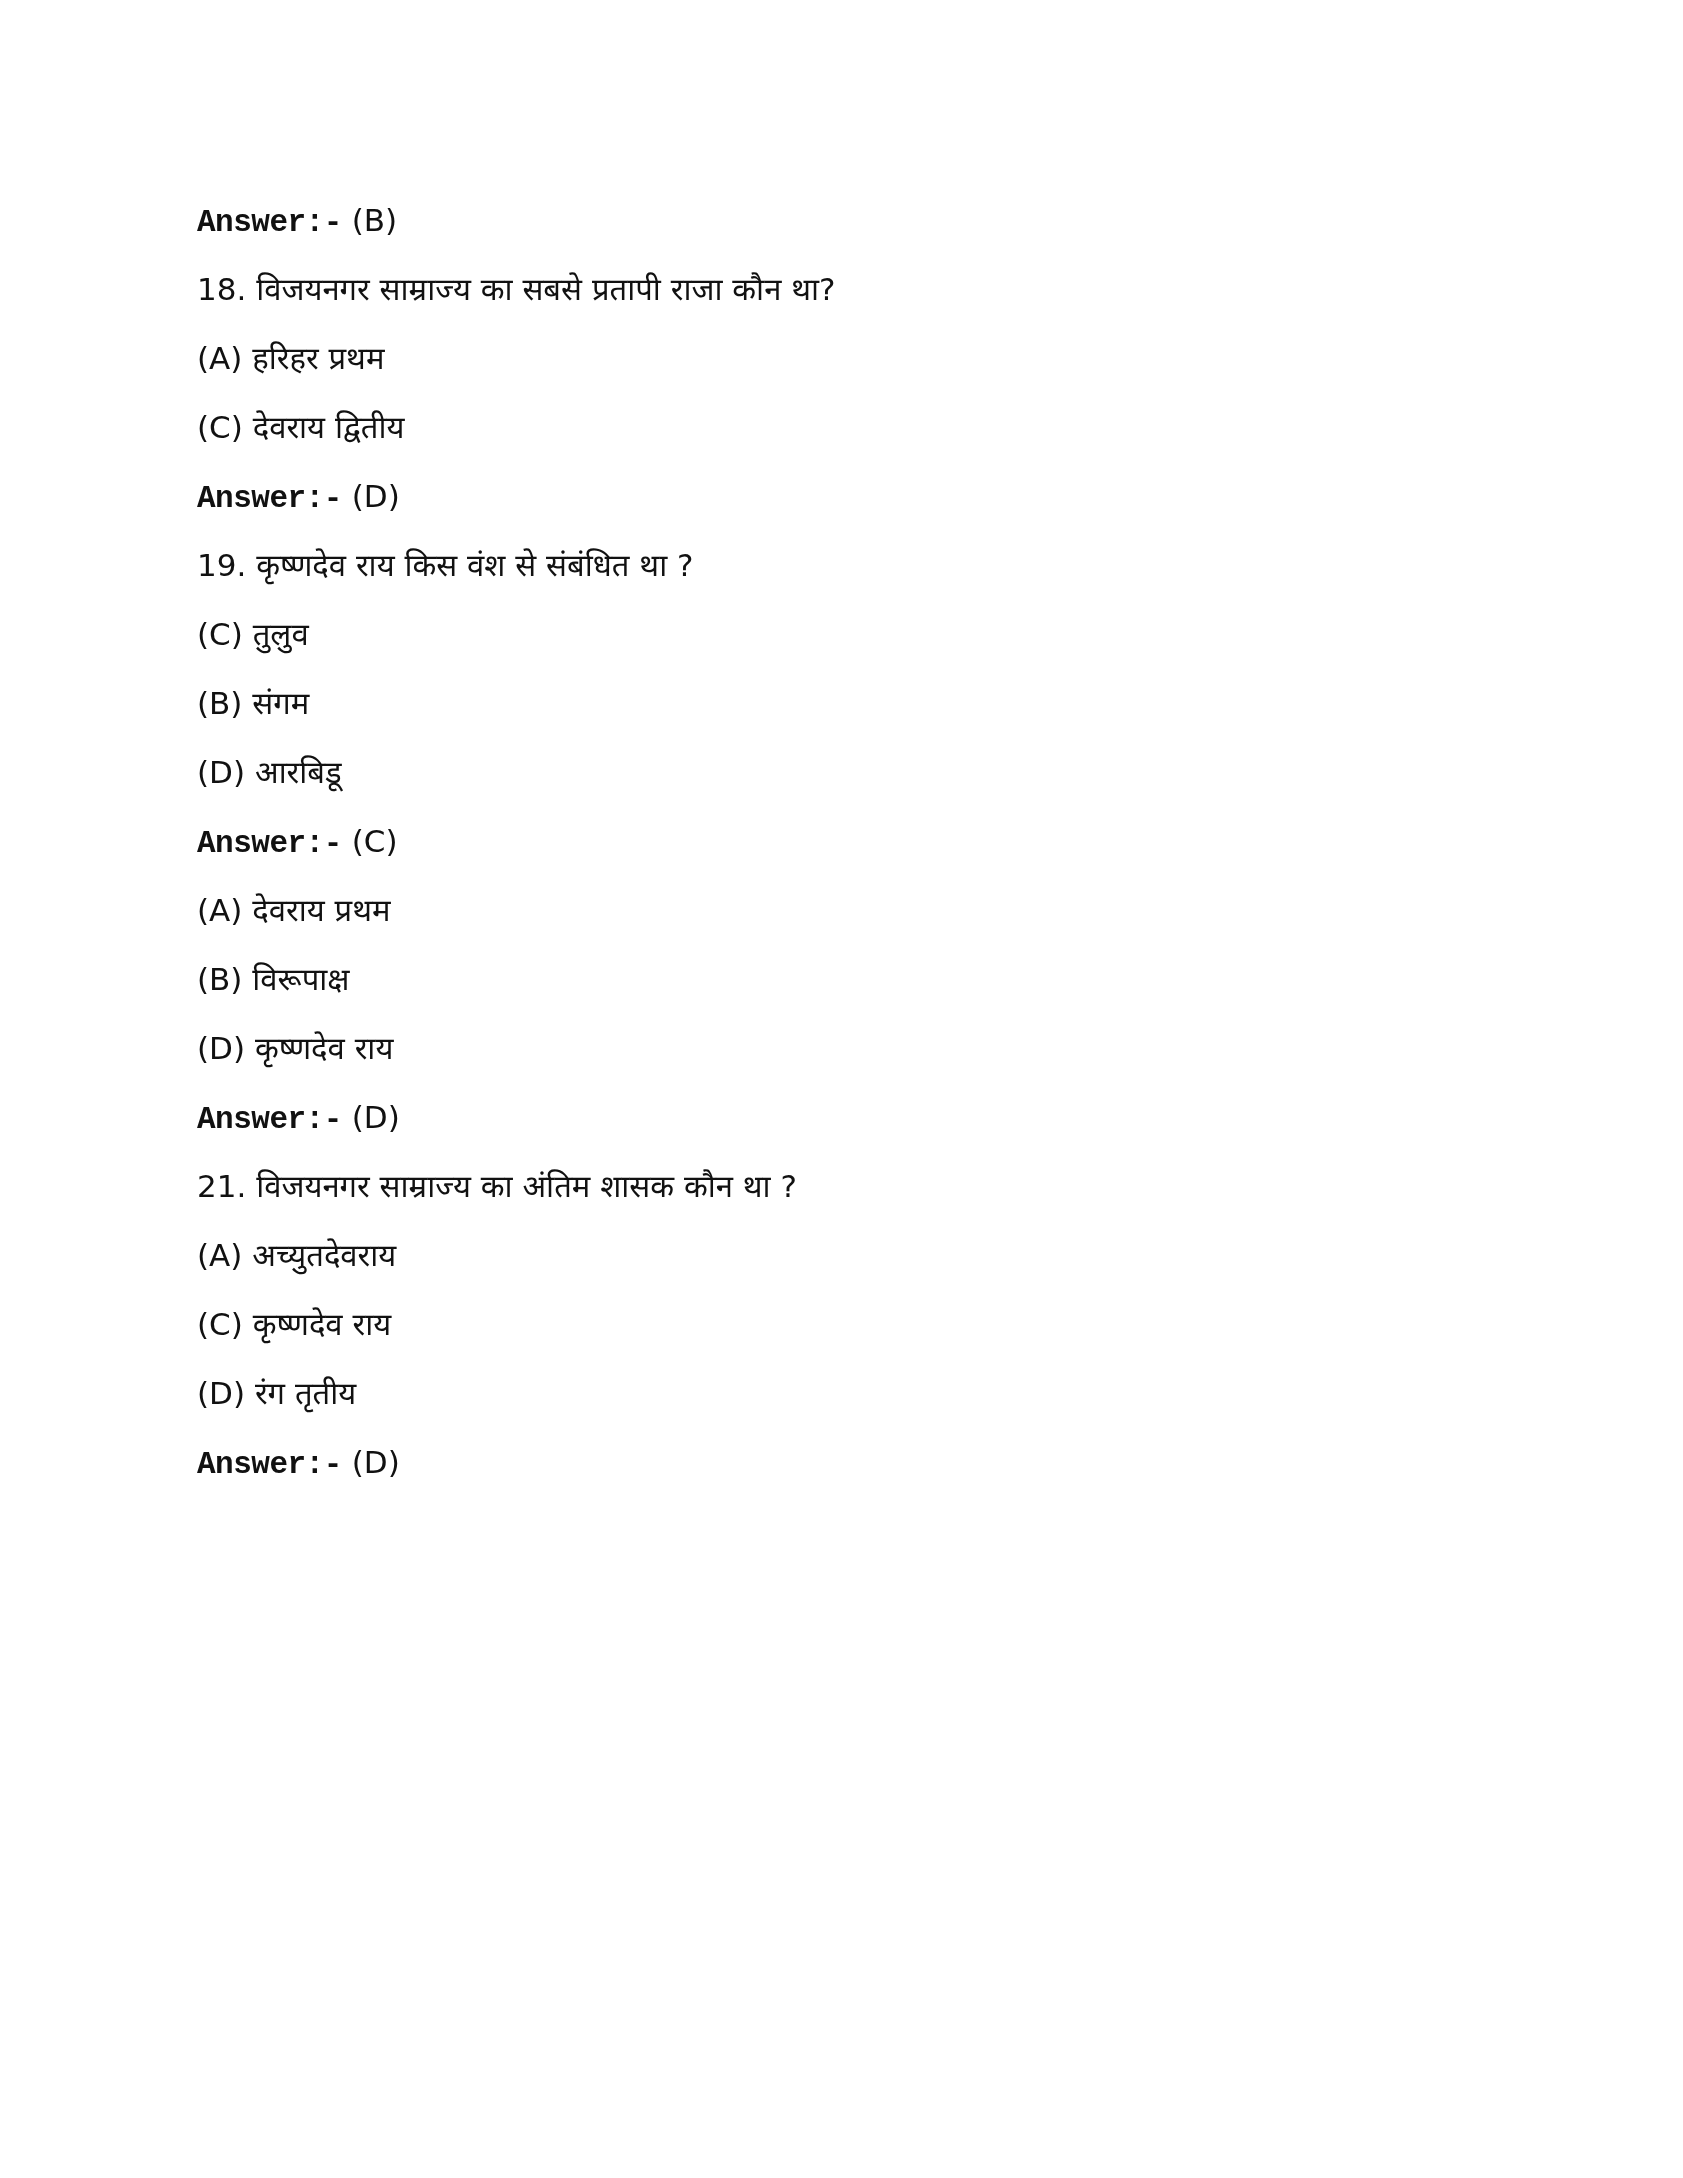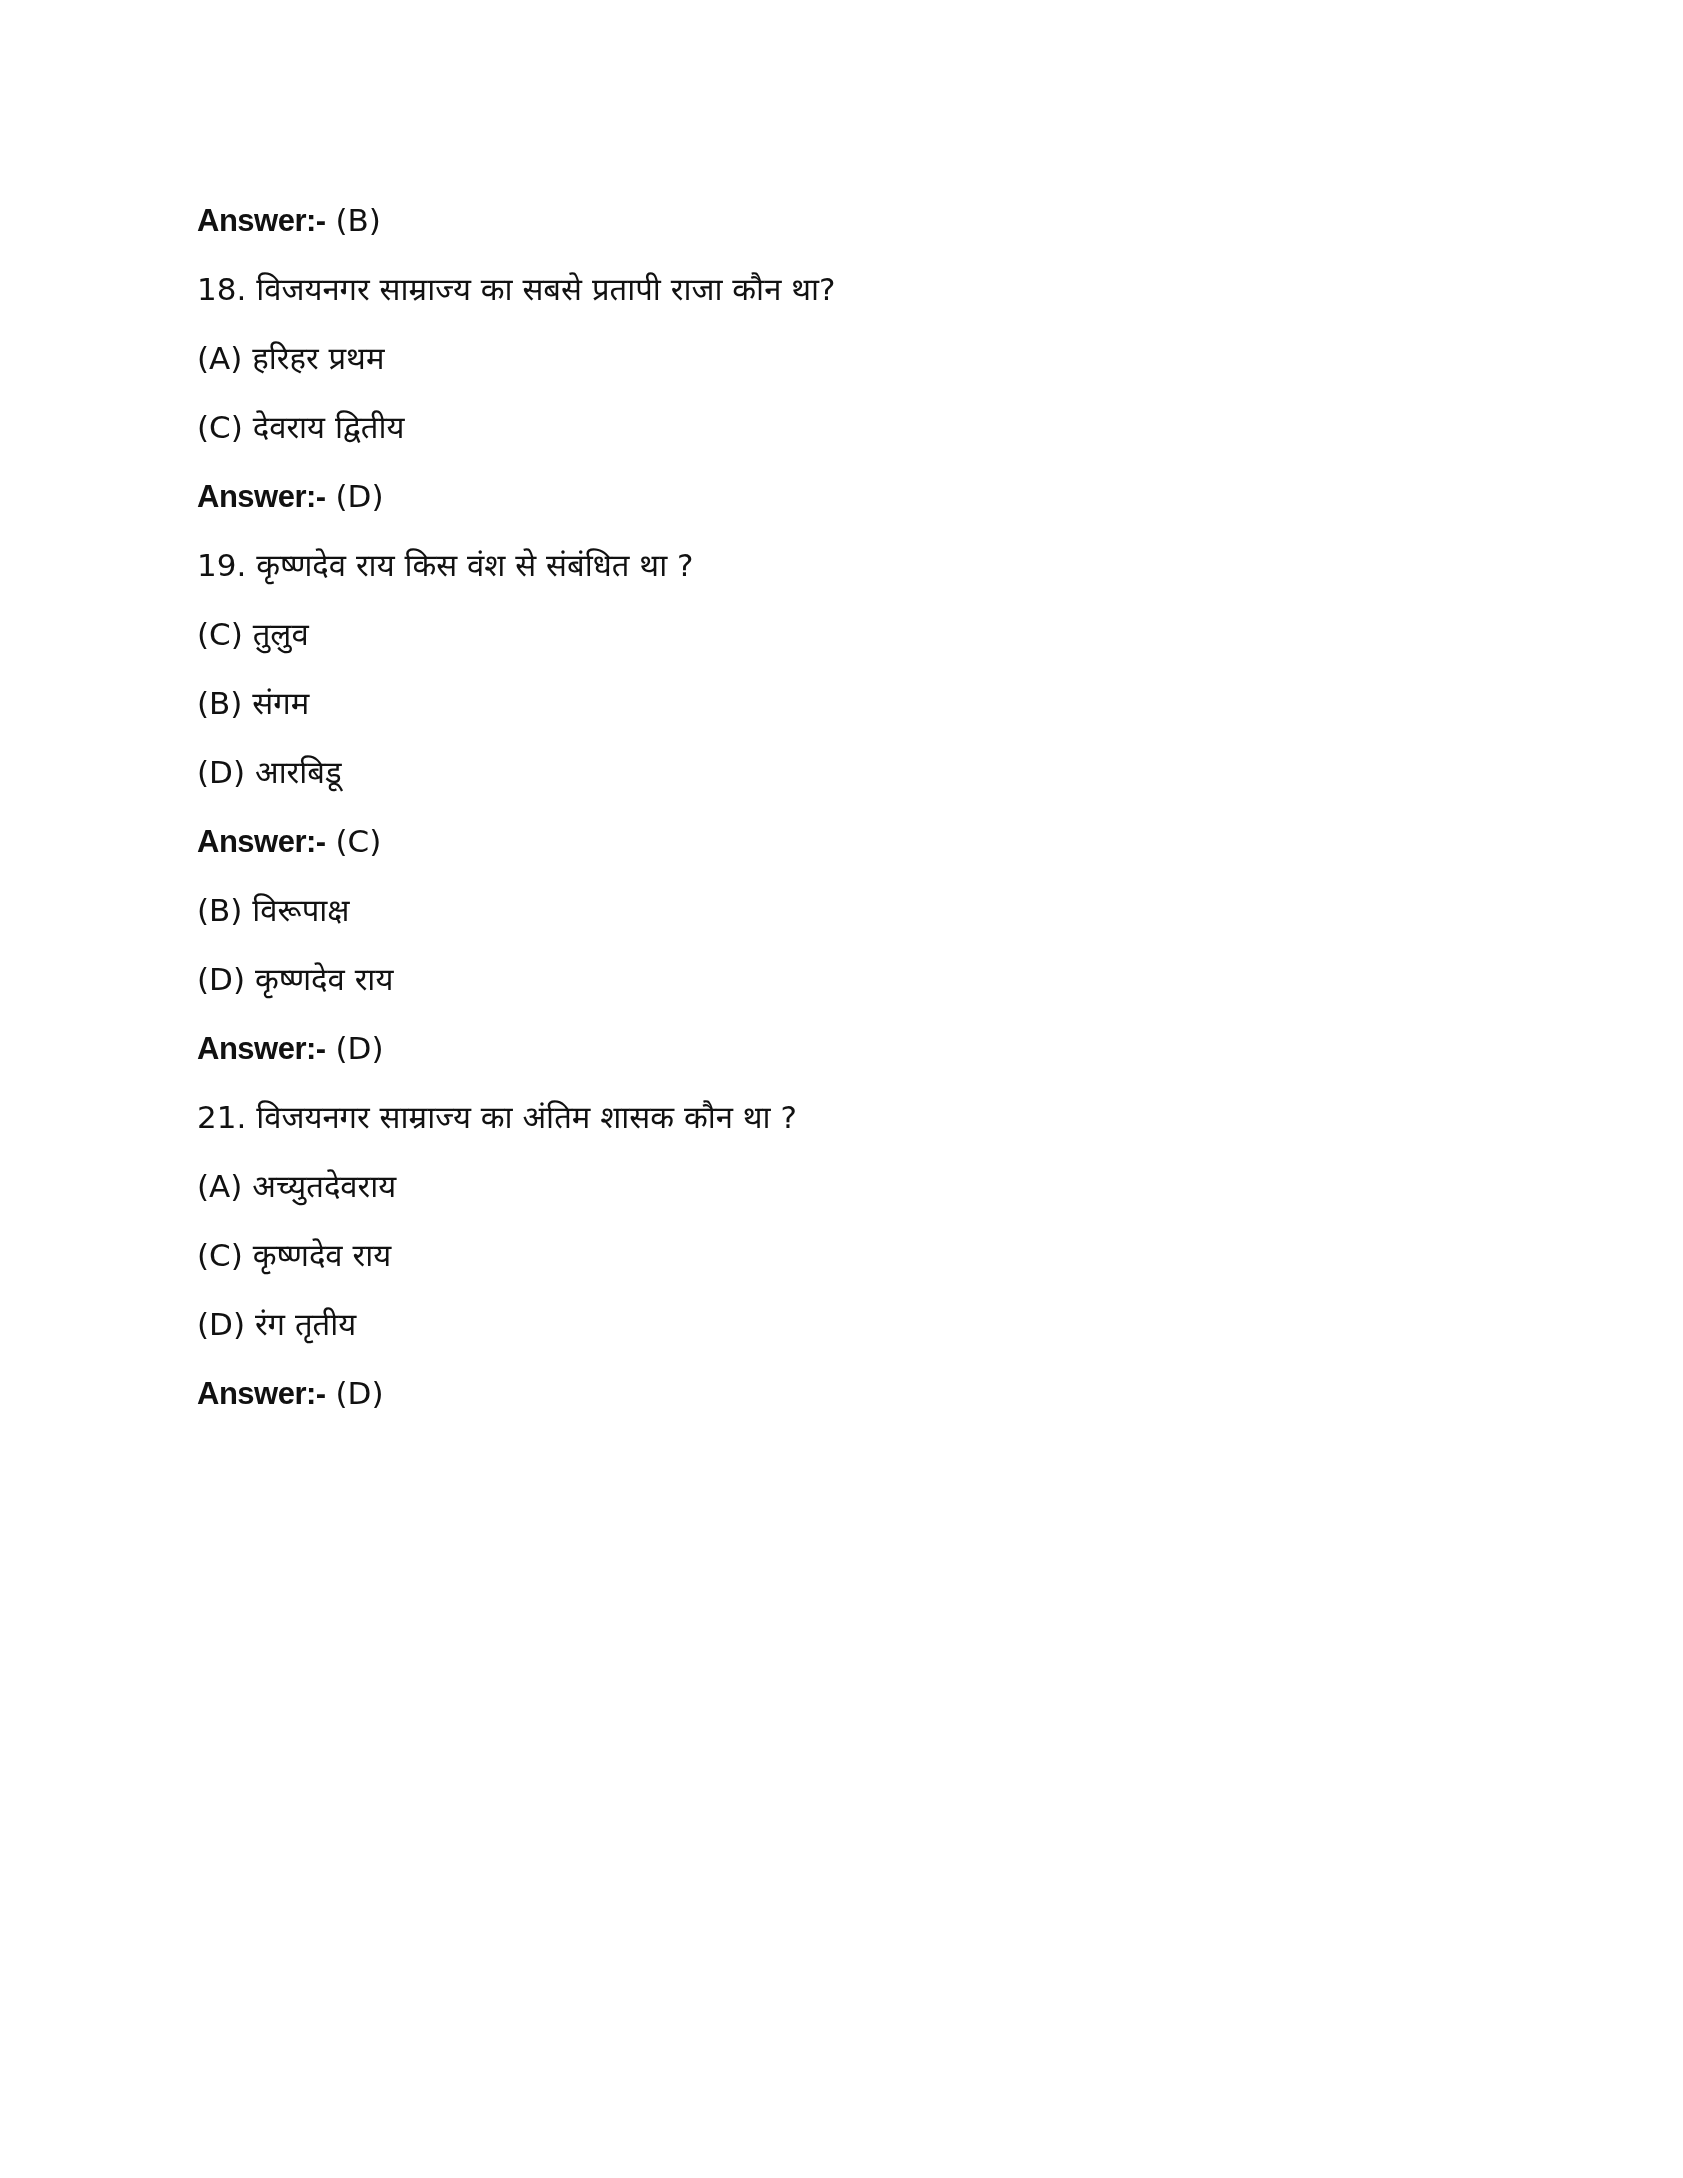--- a/index.html
+++ b/index.html
@@ -1,39 +1,40 @@
 <!DOCTYPE html>
 <html><head>
 <meta charset="utf-8">
 <style>
   html, body { margin: 0; padding: 0; background: #ffffff; }
   body { width: 1683px; height: 2178px; position: relative; overflow: hidden;
          font-family: "DejaVu Sans", "Liberation Sans", sans-serif; color: #111111; }
   .page { position: absolute; left: 197px; top: 198px; right: 99px; }
   .line { height: 69px; line-height: 44px; font-size: 31px; white-space: nowrap; }
-  .answer-label { font-weight: bold; font-family: Liberation Sans, sans-serif; letter-spacing: -0.5px; }
+  .answer-label { font-weight: bold; font-family: Liberation Mono, monospace; letter-spacing: -0.5px; }
   .answer-value { font-weight: normal; }
 </style>
 </head>
 <body>
 
 <div class="page">
   <div class="line"><span class="answer-label">Answer:-</span><span class="answer-value"> (B)</span></div>
 
   <div class="line"><span>18.</span> <span>विजयनगर साम्राज्य का सबसे प्रतापी राजा कौन था?</span></div>
   <div class="line"><span>(A)</span> <span>हरिहर प्रथम</span></div>
   <div class="line"><span>(C)</span> <span>देवराय द्वितीय</span></div>
   <div class="line"><span class="answer-label">Answer:-</span><span class="answer-value"> (D)</span></div>
 
   <div class="line"><span>19.</span> <span>कृष्णदेव राय किस वंश से संबंधित था ?</span></div>
   <div class="line"><span>(C)</span> <span>तुलुव</span></div>
   <div class="line"><span>(B)</span> <span>संगम</span></div>
   <div class="line"><span>(D)</span> <span>आरबिडू</span></div>
   <div class="line"><span class="answer-label">Answer:-</span><span class="answer-value"> (C)</span></div>
 
+  <div class="line"><span>(A)</span> <span>देवराय प्रथम</span></div>
   <div class="line"><span>(B)</span> <span>विरूपाक्ष</span></div>
   <div class="line"><span>(D)</span> <span>कृष्णदेव राय</span></div>
   <div class="line"><span class="answer-label">Answer:-</span><span class="answer-value"> (D)</span></div>
 
   <div class="line"><span>21.</span> <span>विजयनगर साम्राज्य का अंतिम शासक कौन था ?</span></div>
   <div class="line"><span>(A)</span> <span>अच्युतदेवराय</span></div>
   <div class="line"><span>(C)</span> <span>कृष्णदेव राय</span></div>
   <div class="line"><span>(D)</span> <span>रंग तृतीय</span></div>
   <div class="line"><span class="answer-label">Answer:-</span><span class="answer-value"> (D)</span></div>
 </div>

